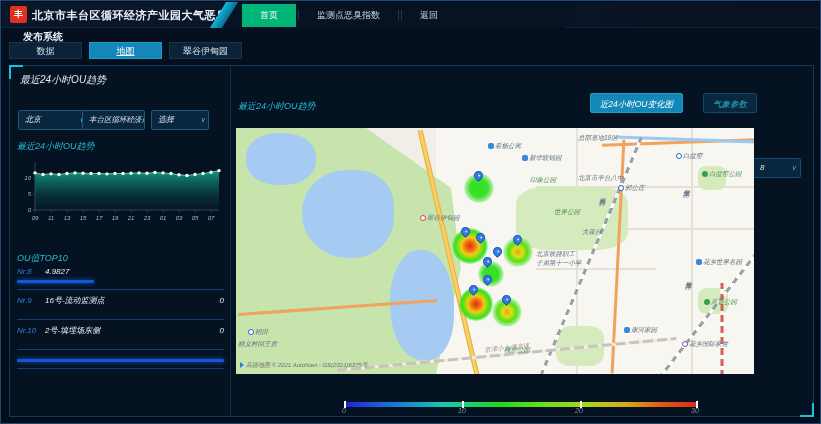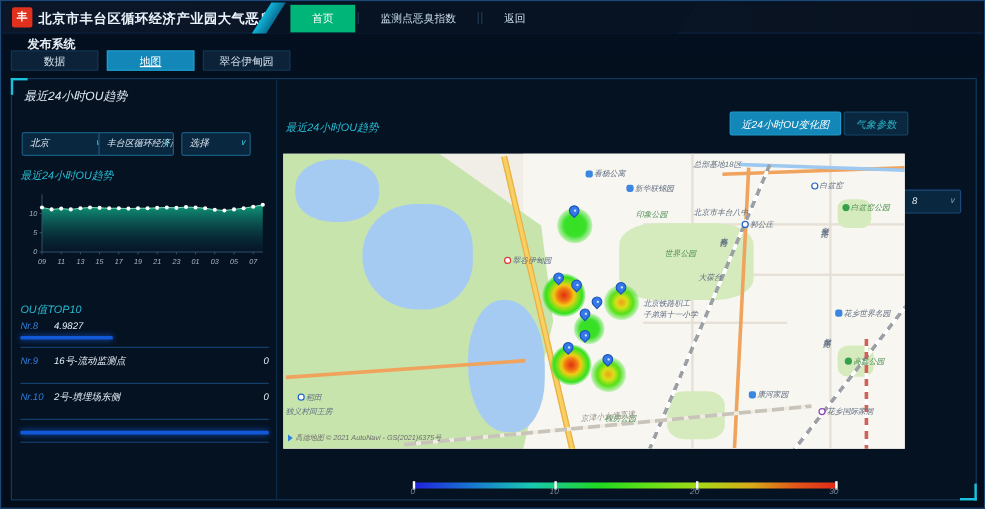--- a/index.html
+++ b/index.html
@@ -64,21 +64,21 @@
   .top-item { padding-top:5px; border-bottom:1px solid #14406e; padding-bottom:6px; cursor:pointer; }
   .ti-row { display:flex; align-items:baseline; font-size:8px; }
   .ti-rank { color:#2f7fe0; width:28px; flex:none; }
   .ti-name { color:#e8f0f8; flex:1; }
   .ti-val { color:#e8f0f8; text-align:right; }
   .ti-bar { height:3px; margin-top:4px; background:#1159d8; border-radius:1px;
             box-shadow:0 0 5px rgba(23,97,224,.9); }
 
   
   #map-label { left:228px; top:34px; }
-  .map-btns { position:absolute; right:56px; top:27px; display:flex; gap:2px; }
+  .map-btns { position:absolute; right:56px; top:27px; display:flex; gap:20px; }
   .mbtn { height:20px; line-height:20px; padding:0 9px; font-size:8.5px; border-radius:2px;
           background:#0a2740; color:#2ab0c0; border:1px solid #134767; cursor:pointer; }
   .mbtn.active { background:#1287b8; color:#fff; border-color:#1f9cc9; }
 
   .station-sel { position:absolute; right:12px; top:92px; width:50px; height:20px;
                  background:#0a2740; border:1px solid #1b4a7a; border-radius:2px;
                  color:#dfe9f2; font-size:8px; line-height:18px; padding-left:8px; cursor:pointer; }
   .station-sel .chev { position:absolute; right:4px; color:#7e97ad; font-size:7px; }
 
   

